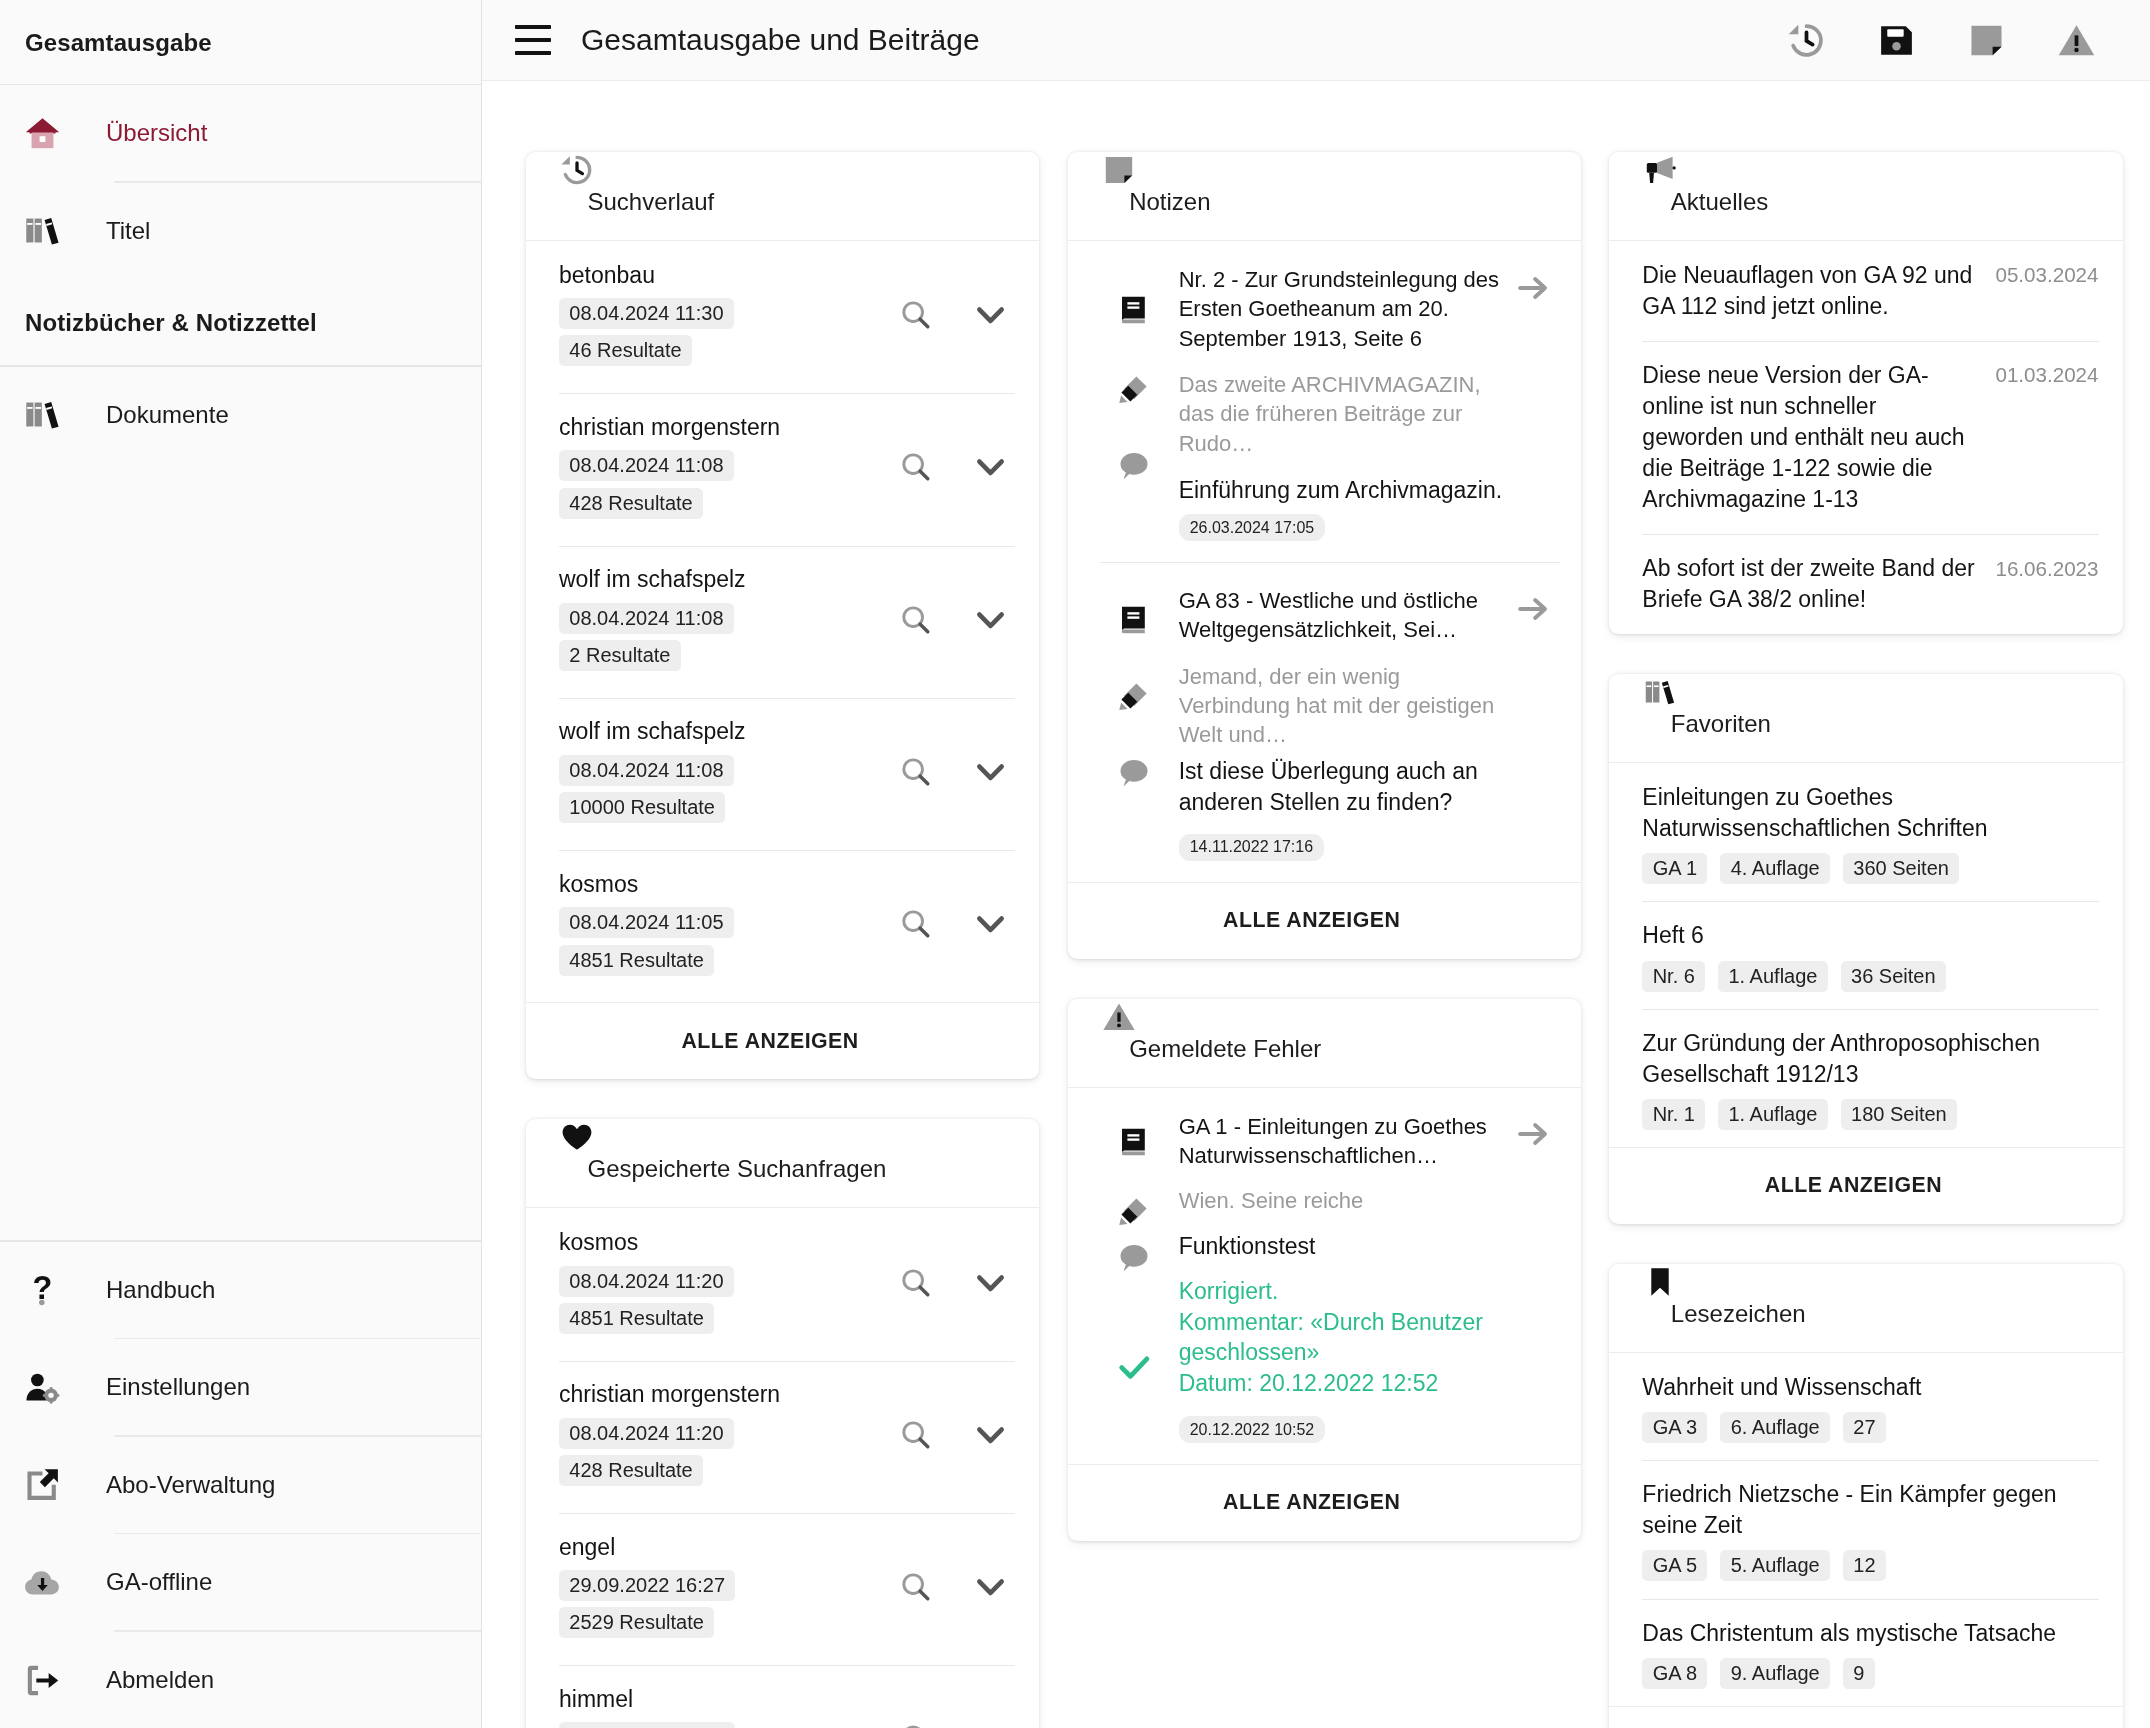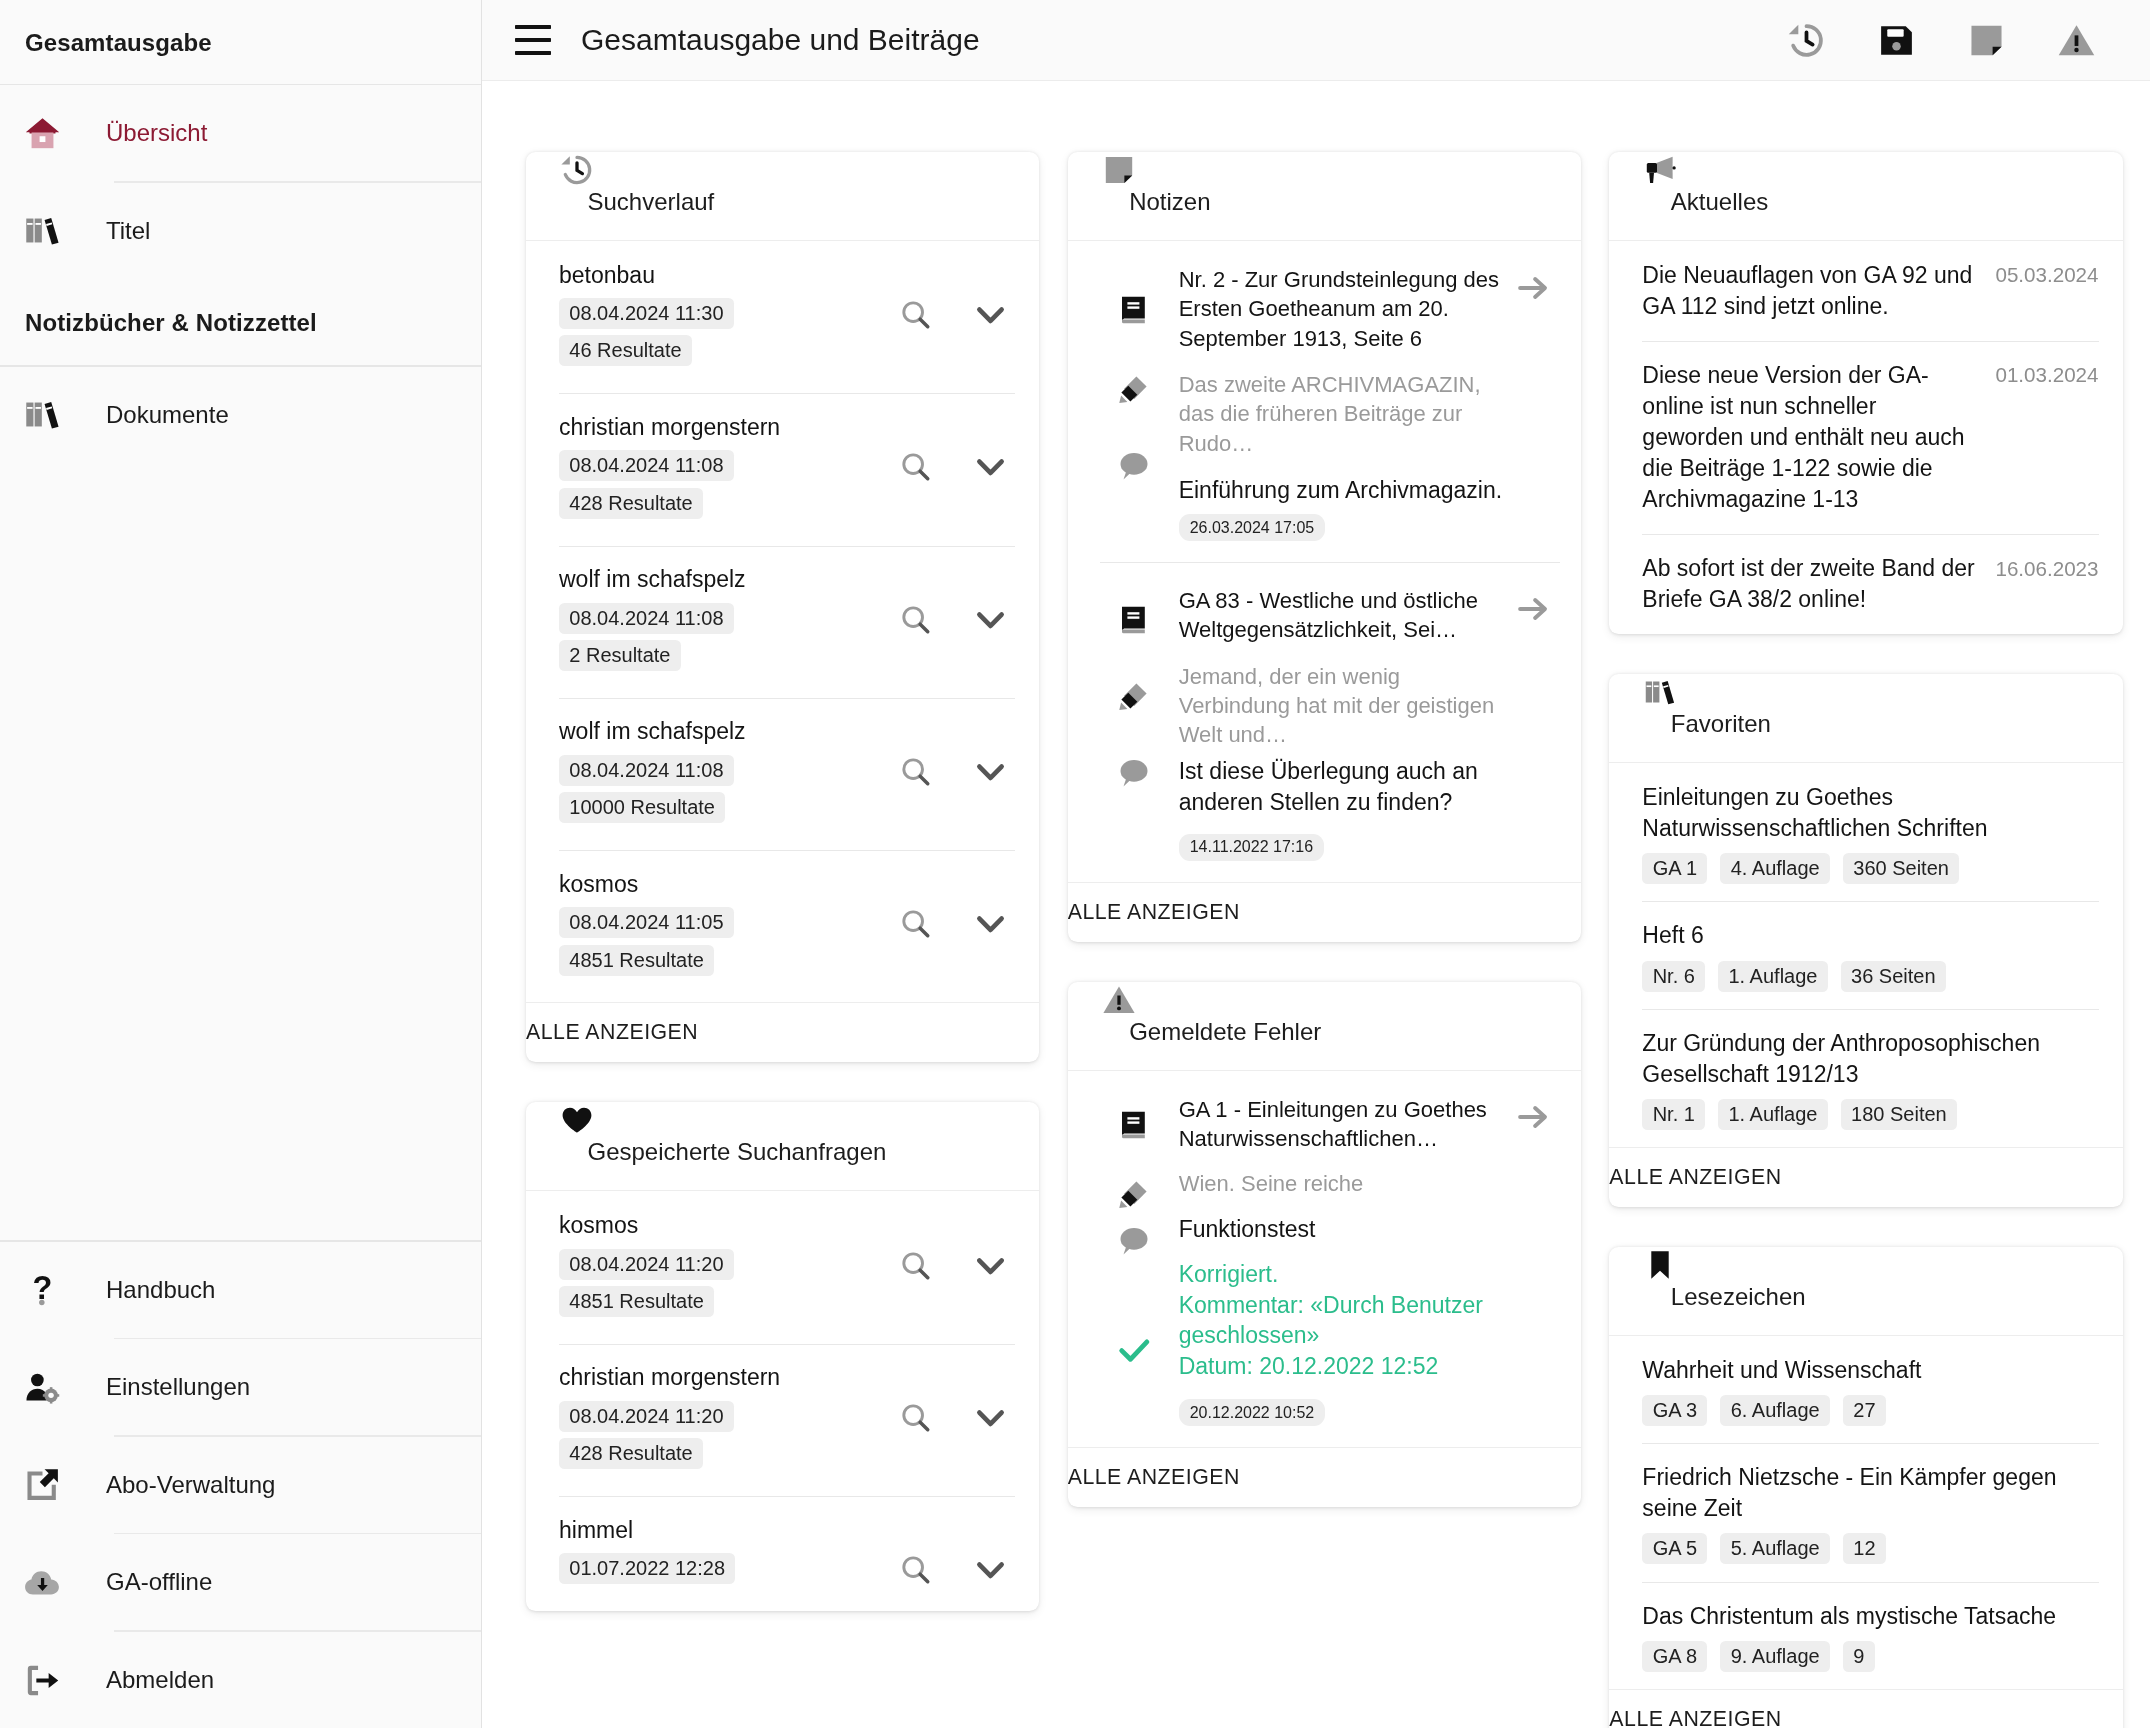--- a/index.html
+++ b/index.html
@@ -88,22 +88,22 @@
   .card-head {
     display: flex; align-items: flex-start;
     height: 89px; padding-left: 33px;
     border-bottom: 0.8px solid #ededed;
     flex-direction: column;
   }
   .card-head .ch-ico { width: 46px; display: flex; align-items: center; }
   .card-head .ch-title { font-size: 24px; color: #1d1d1d; margin-left: 28.5px; white-space: nowrap; }
   .card-foot {
     border-top: 0.8px solid #ededed;
-    height: 60px; display: flex; align-items: center; justify-content: flex-start;
-    padding-right: 25px; cursor: pointer;
+    height: 77px; display: flex; align-items: center; justify-content: center;
+    padding-right: 25px; cursor: pointer; font-weight: bold;
   }
   .card-foot span { font-size: 21.3px; letter-spacing: 0.5px; color: #1d1d1d; }
 
   
   .srow {
     display: flex; align-items: flex-start;
     padding: 20.6px 24px 20.6px 33px;
     position: relative;
   }
   .srow + .srow::before {
@@ -492,20 +492,40 @@
                   </svg>
               </span>
               <span class="act">
                 <svg width="35" height="35" viewBox="0 0 24 24">
                     <polyline points="4.4,8.6 12,16.4 19.6,8.6" fill="none" stroke="#555" stroke-width="3.2" stroke-linecap="round" stroke-linejoin="round"></polyline>
                   </svg>
               </span>
             </div>
           </div>
 
+          <div class="srow">
+            <div class="s-left">
+              <div class="s-term">engel</div>
+              <span class="chip-line"><span class="chip">29.09.2022 16:27</span></span>
+              <span class="chip-line"><span class="chip">2529 Resultate</span></span>
+            </div>
+            <div class="s-right">
+              <span class="act">
+                <svg width="35" height="35" viewBox="0 0 24 24">
+                    <circle cx="10.4" cy="10.4" r="6.4" fill="none" stroke="#9a9a9a" stroke-width="2"></circle>
+                    <line x1="15.2" y1="15.2" x2="20.4" y2="20.4" stroke="#555" stroke-width="2.4" stroke-linecap="round"></line>
+                  </svg>
+              </span>
+              <span class="act">
+                <svg width="35" height="35" viewBox="0 0 24 24">
+                    <polyline points="4.4,8.6 12,16.4 19.6,8.6" fill="none" stroke="#555" stroke-width="3.2" stroke-linecap="round" stroke-linejoin="round"></polyline>
+                  </svg>
+              </span>
+            </div>
+          </div>
 
           <div class="srow">
             <div class="s-left">
               <div class="s-term">himmel</div>
               <span class="chip-line"><span class="chip">01.07.2022 12:28</span></span>
 
             </div>
             <div class="s-right">
               <span class="act">
                 <svg width="35" height="35" viewBox="0 0 24 24">

